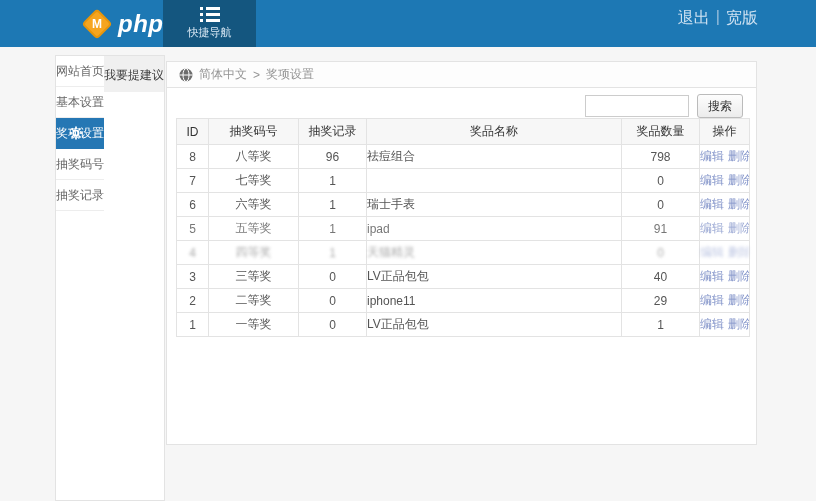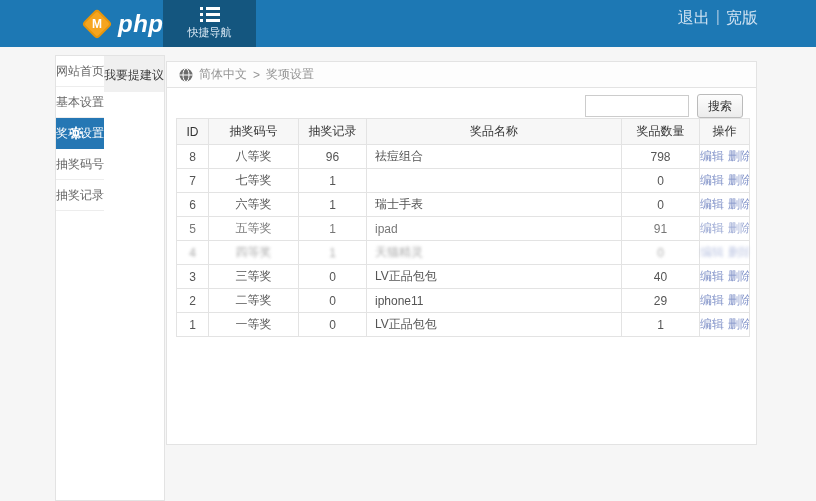--- a/index.html
+++ b/index.html
@@ -56,21 +56,21 @@
   .search-input { width:104px; height:22px; border:1px solid #ccc; font-size:12px; padding:0 4px; outline:none; }
   .search-btn {
     width:46px; height:24px; font-size:12px; color:#333;
     background:linear-gradient(#fdfdfd,#ececec); border:1px solid #bbb; border-radius:3px; cursor:pointer;
   }
   
   .tbl { position:absolute; left:9px; top:56px; width:573px; border-collapse:collapse; table-layout:fixed; }
   .tbl th, .tbl td { border:1px solid #e3e3e3; font-size:12px; overflow:hidden; white-space:nowrap; }
   .tbl th { height:26px; background:#f7f7f7; color:#333; font-weight:normal; text-align:center; }
   .tbl td { height:24px; color:#555; text-align:center; }
-  .tbl td.prize { text-align:left; padding-left:8px; }
+  .tbl td.prize { text-align:left; }
   .tbl a.op { color:#8293c9; text-decoration:none; cursor:pointer; }
   .tbl a.op + a.op { margin-left:4px; }
   tr.g1 { filter:blur(0.7px); opacity:.8; }
   tr.g2 { filter:blur(1.4px); opacity:.5; }
 </style>
 </head>
 <body>
 
 <div class="app">
 

